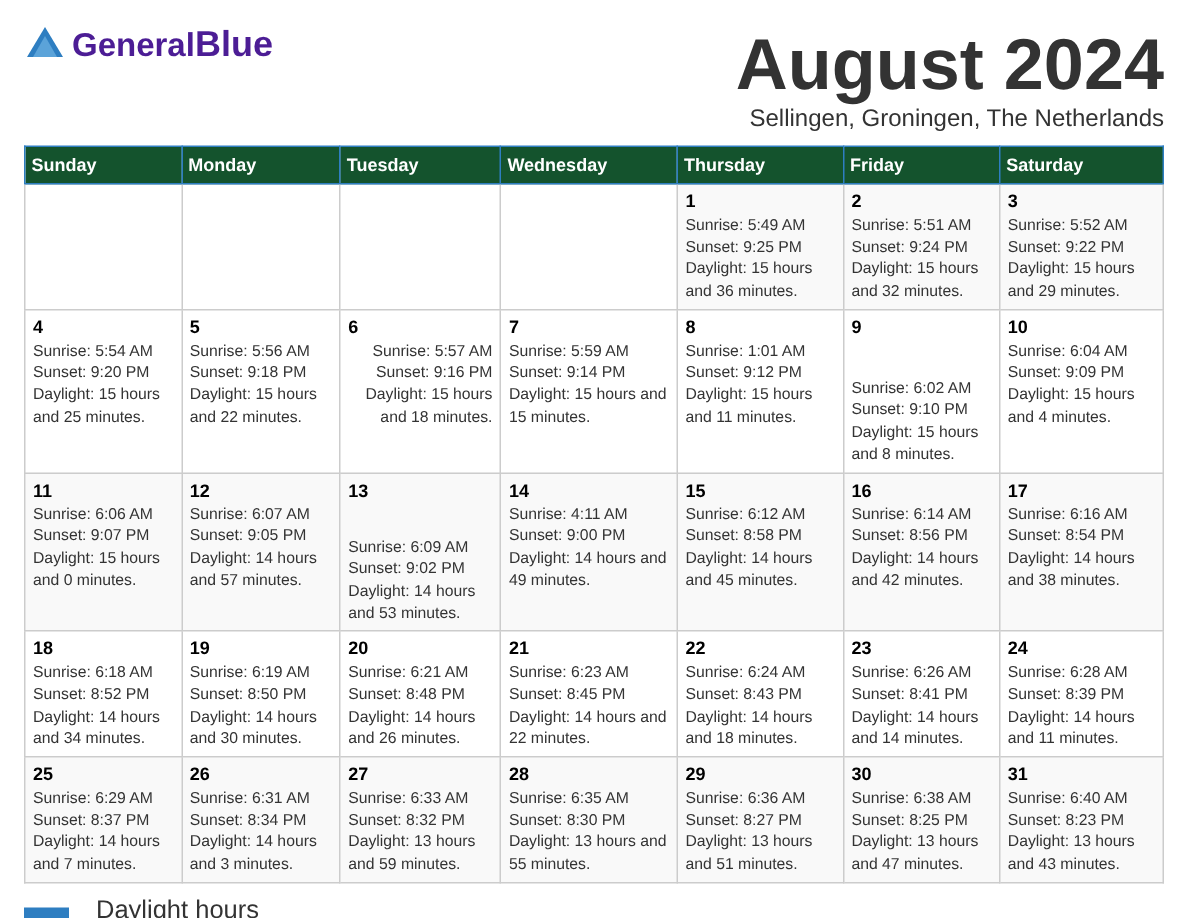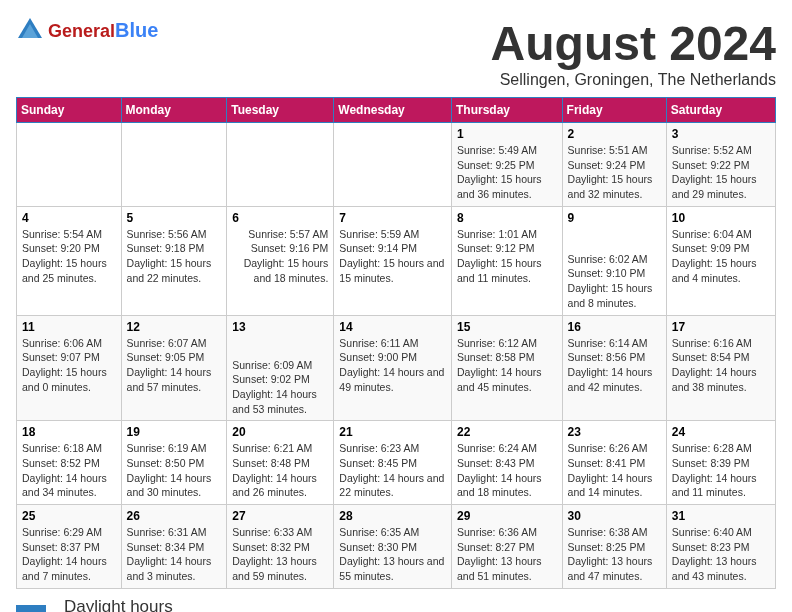--- a/index.html
+++ b/index.html
@@ -15,28 +15,28 @@
       justify-content: space-between;
       align-items: flex-start;
       margin-bottom: 8px;
     }
     .logo {
       display: flex;
       align-items: center;
       gap: 4px;
     }
     .logo-text-general {
-      font-size: 18px;
-      font-weight: bold;
-      color: #b91c1c;
+      font-size: 22px;
+      font-weight: bold;
+      color: #4c1d95;
     }
     .logo-text-blue {
-      font-size: 20px;
-      font-weight: bold;
-      color: #3b82f6;
+      font-size: 24px;
+      font-weight: bold;
+      color: #4c1d95;
     }
     .logo-icon {
       width: 28px;
       height: 28px;
     }
     .title-block {
       text-align: right;
     }
     .main-title {
       font-size: 48px;
@@ -46,21 +46,21 @@
     .subtitle {
       font-size: 16px;
       color: #333;
     }
     table {
       width: 100%;
       border-collapse: collapse;
       font-size: 11px;
     }
     thead tr th {
-      background: #be185d;
+      background: #14532d;
       color: #fff;
       padding: 5px 4px;
       text-align: left;
       font-size: 12px;
       font-weight: bold;
       border: 1px solid #2e7ec1;
     }
     tbody tr {
       vertical-align: top;
     }
@@ -220,21 +220,21 @@
 Daylight: 14 hours and 57 minutes.</div>
         </td>
         <td>
           <span class="day-num">13</span>
           <div class="day-info" style="white-space: pre-line; margin-top: 24px;">Sunrise: 6:09 AM
 Sunset: 9:02 PM
 Daylight: 14 hours and 53 minutes.</div>
         </td>
         <td>
           <span class="day-num">14</span>
-          <div class="day-info" style="white-space: pre-line;">Sunrise: 6:11 AM
+          <div class="day-info" style="white-space: pre-line;">Sunrise: 4:11 AM
 Sunset: 9:00 PM
 Daylight: 14 hours and 49 minutes.</div>
         </td>
         <td>
           <span class="day-num">15</span>
           <div class="day-info" style="white-space: pre-line;">Sunrise: 6:12 AM
 Sunset: 8:58 PM
 Daylight: 14 hours and 45 minutes.</div>
         </td>
         <td>

